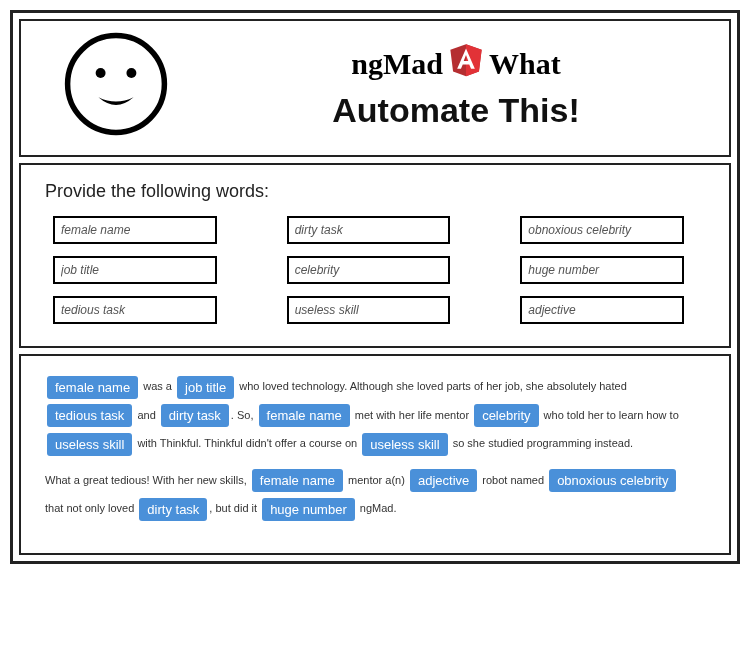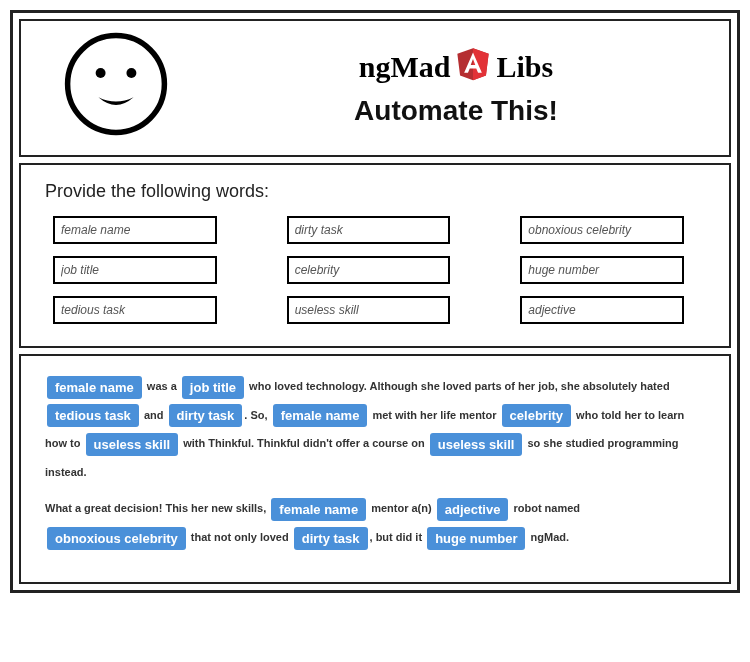--- a/index.html
+++ b/index.html
@@ -35,21 +35,21 @@
     font-size: 30px;
     font-weight: 700;
     color: #000;
     display: flex;
     align-items: center;
     justify-content: center;
     gap: 4px;
   }
   .brand .shield { margin: 0 2px; }
   .story-title {
-    font-size: 28px;
+    font-size: 34px;
     font-weight: 700;
     margin-top: 6px;
     color: #111;
   }
   .section {
     border: 2px solid #222;
     margin: 6px;
     padding: 16px 37px 22px 24px;
   }
   .prompt {
@@ -72,21 +72,21 @@
     padding: 5px 6px;
     color: #555;
     background: #fff;
   }
   .word-input::placeholder { color: #555; font-style: italic; }
   .story {
     font-size: 11px;
     line-height: 2.6;
     color: #333;
   }
-  .story p { margin: 0 0 8px 0; font-weight: bold; }
+  .story p { margin: 0 0 8px 0; }
   .chip {
     display: inline-block;
     background: #4a90d9;
     color: #fff;
     font-size: 13px;
     line-height: 1;
     padding: 5px 8px;
     border-radius: 3px;
     vertical-align: middle;
     margin: 0 2px;
@@ -109,21 +109,21 @@
     <div class="title-block">
       <div class="brand">
         <span>ngMad</span>
         <span class="shield">
           <svg width="34" height="36" viewBox="0 0 250 250">
             <polygon points="125,10 240,50 220,210 125,245 30,210 10,50" fill="#b52e31"></polygon>
             <polygon points="125,10 125,245 220,210 240,50" fill="#e23237"></polygon>
             <path d="M125 40 L60 190 H88 L101 158 H149 L162 190 H190 Z M125 88 L142 132 H108 Z" fill="#fff"></path>
           </svg>
         </span>
-        <span>Libs</span>
+        <span>What</span>
       </div>
       <div class="story-title">Automate This!</div>
     </div>
   </div>
 
   <div class="section">
     <div class="prompt">Provide the following words:</div>
     <div class="grid">
       <input class="word-input" placeholder="female name" style="">
       <input class="word-input" placeholder="dirty task" style="">
@@ -135,17 +135,17 @@
       <input class="word-input" placeholder="useless skill" style="">
       <input class="word-input" placeholder="adjective" style="">
     </div>
   </div>
 
   <div class="section story">
     <p>
       <span class="chip">female name</span><span> was a </span><span class="chip">job title</span><span> who loved technology. Although she loved parts of her job, she absolutely hated </span><span class="chip">tedious task</span><span> and </span><span class="chip">dirty task</span><span>. So, </span><span class="chip">female name</span><span> met with her life mentor </span><span class="chip">celebrity</span><span> who told her to learn how to </span><span class="chip">useless skill</span><span> with Thinkful. Thinkful didn't offer a course on </span><span class="chip">useless skill</span><span> so she studied programming instead.</span>
     </p>
     <p>
-      <span>What a great decision! This her new skills, </span><span class="chip">female name</span><span> mentor a(n) </span><span class="chip">adjective</span><span> robot named </span><span class="chip">obnoxious celebrity</span><span> that not only loved </span><span class="chip">dirty task</span><span>, but did it </span><span class="chip">huge number</span><span> ngMad.</span>
+      <span>What a great tedious! With her new skills, </span><span class="chip">female name</span><span> mentor a(n) </span><span class="chip">adjective</span><span> robot named </span><span class="chip">obnoxious celebrity</span><span> that not only loved </span><span class="chip">dirty task</span><span>, but did it </span><span class="chip">huge number</span><span> ngMad.</span>
     </p>
   </div>
 
 </div>
 
 </body></html>

